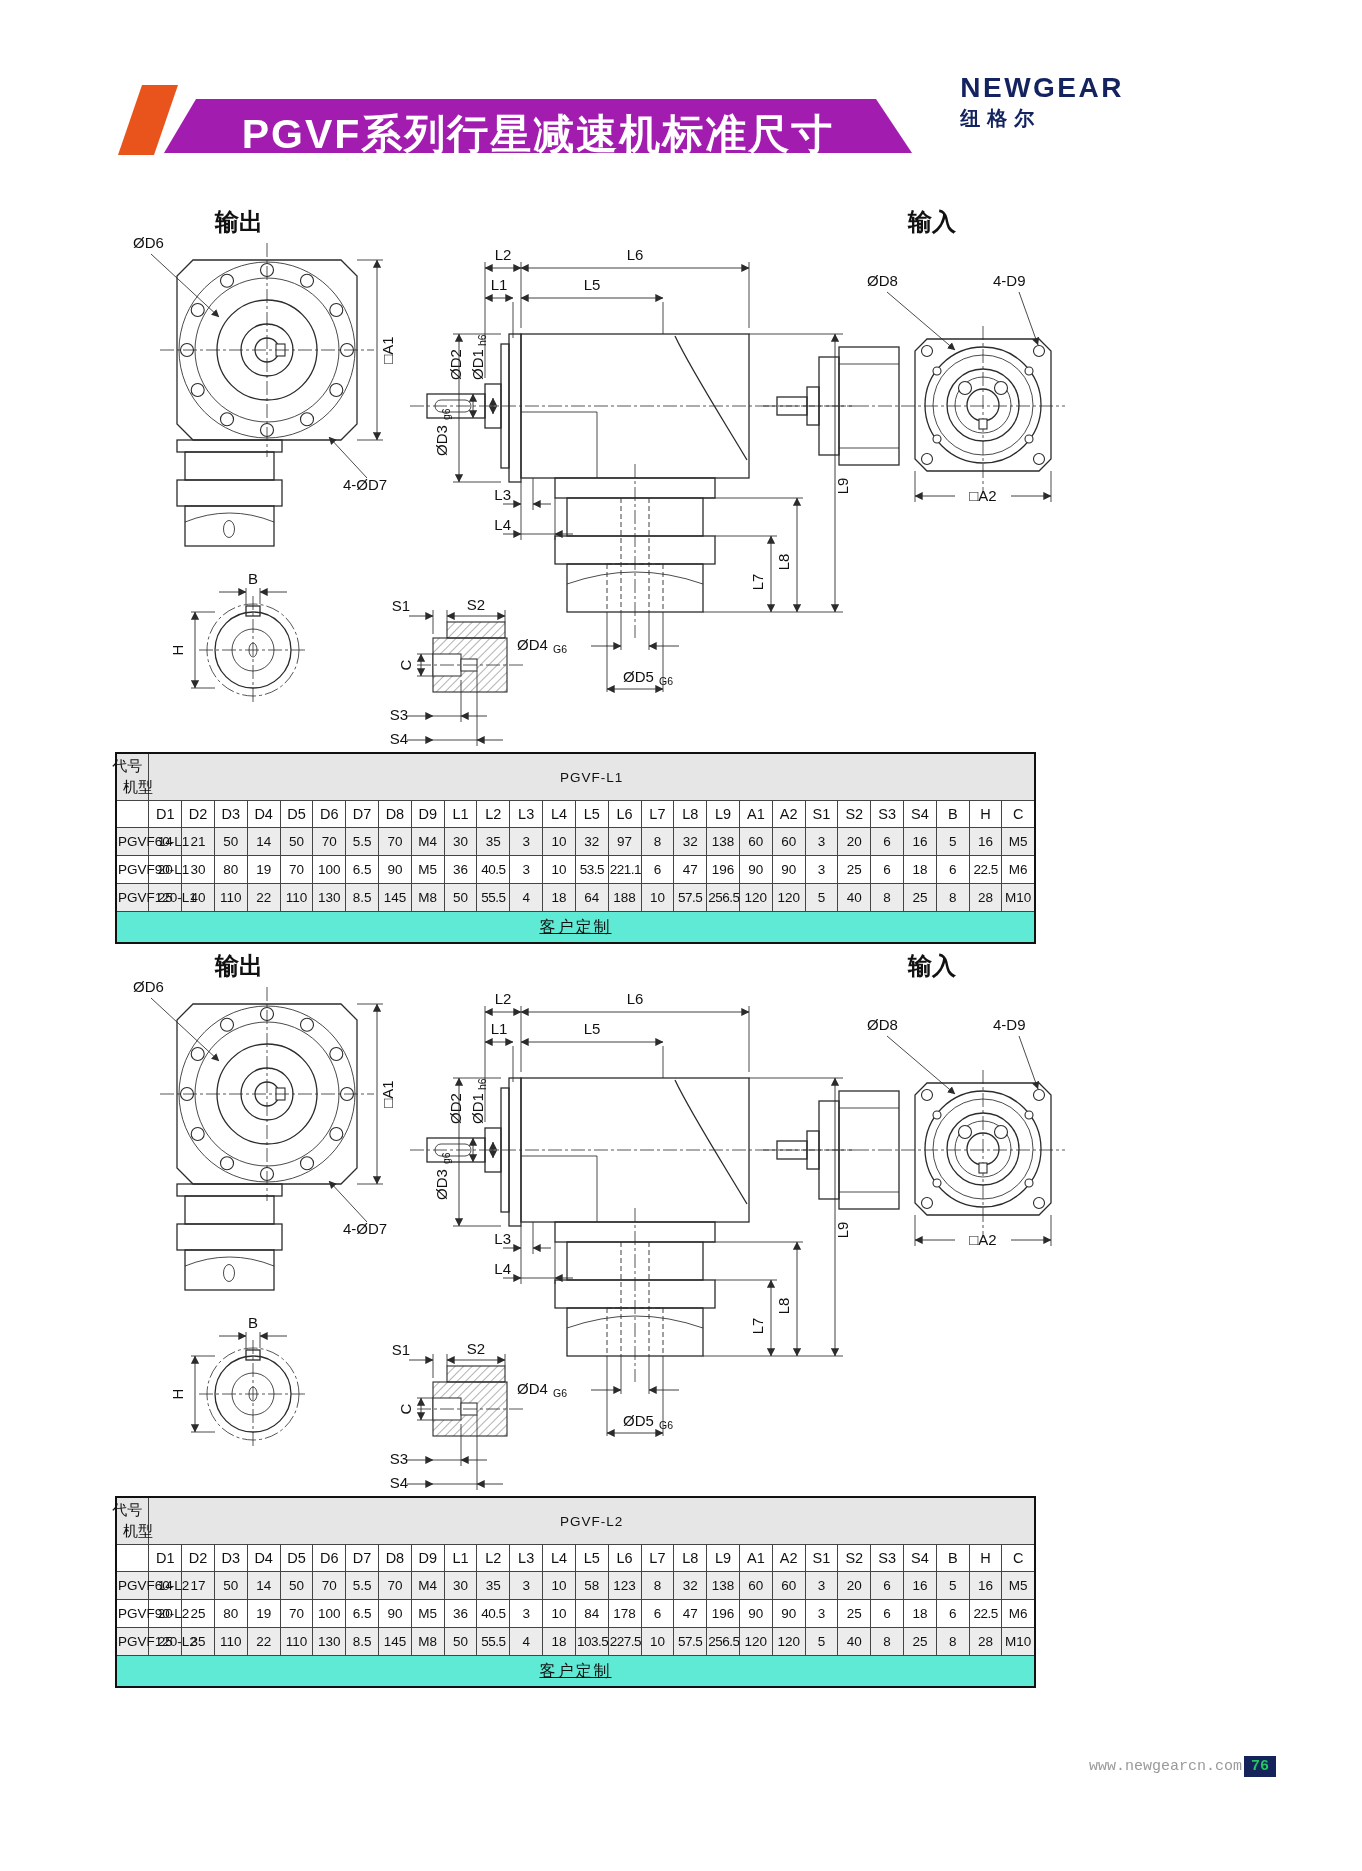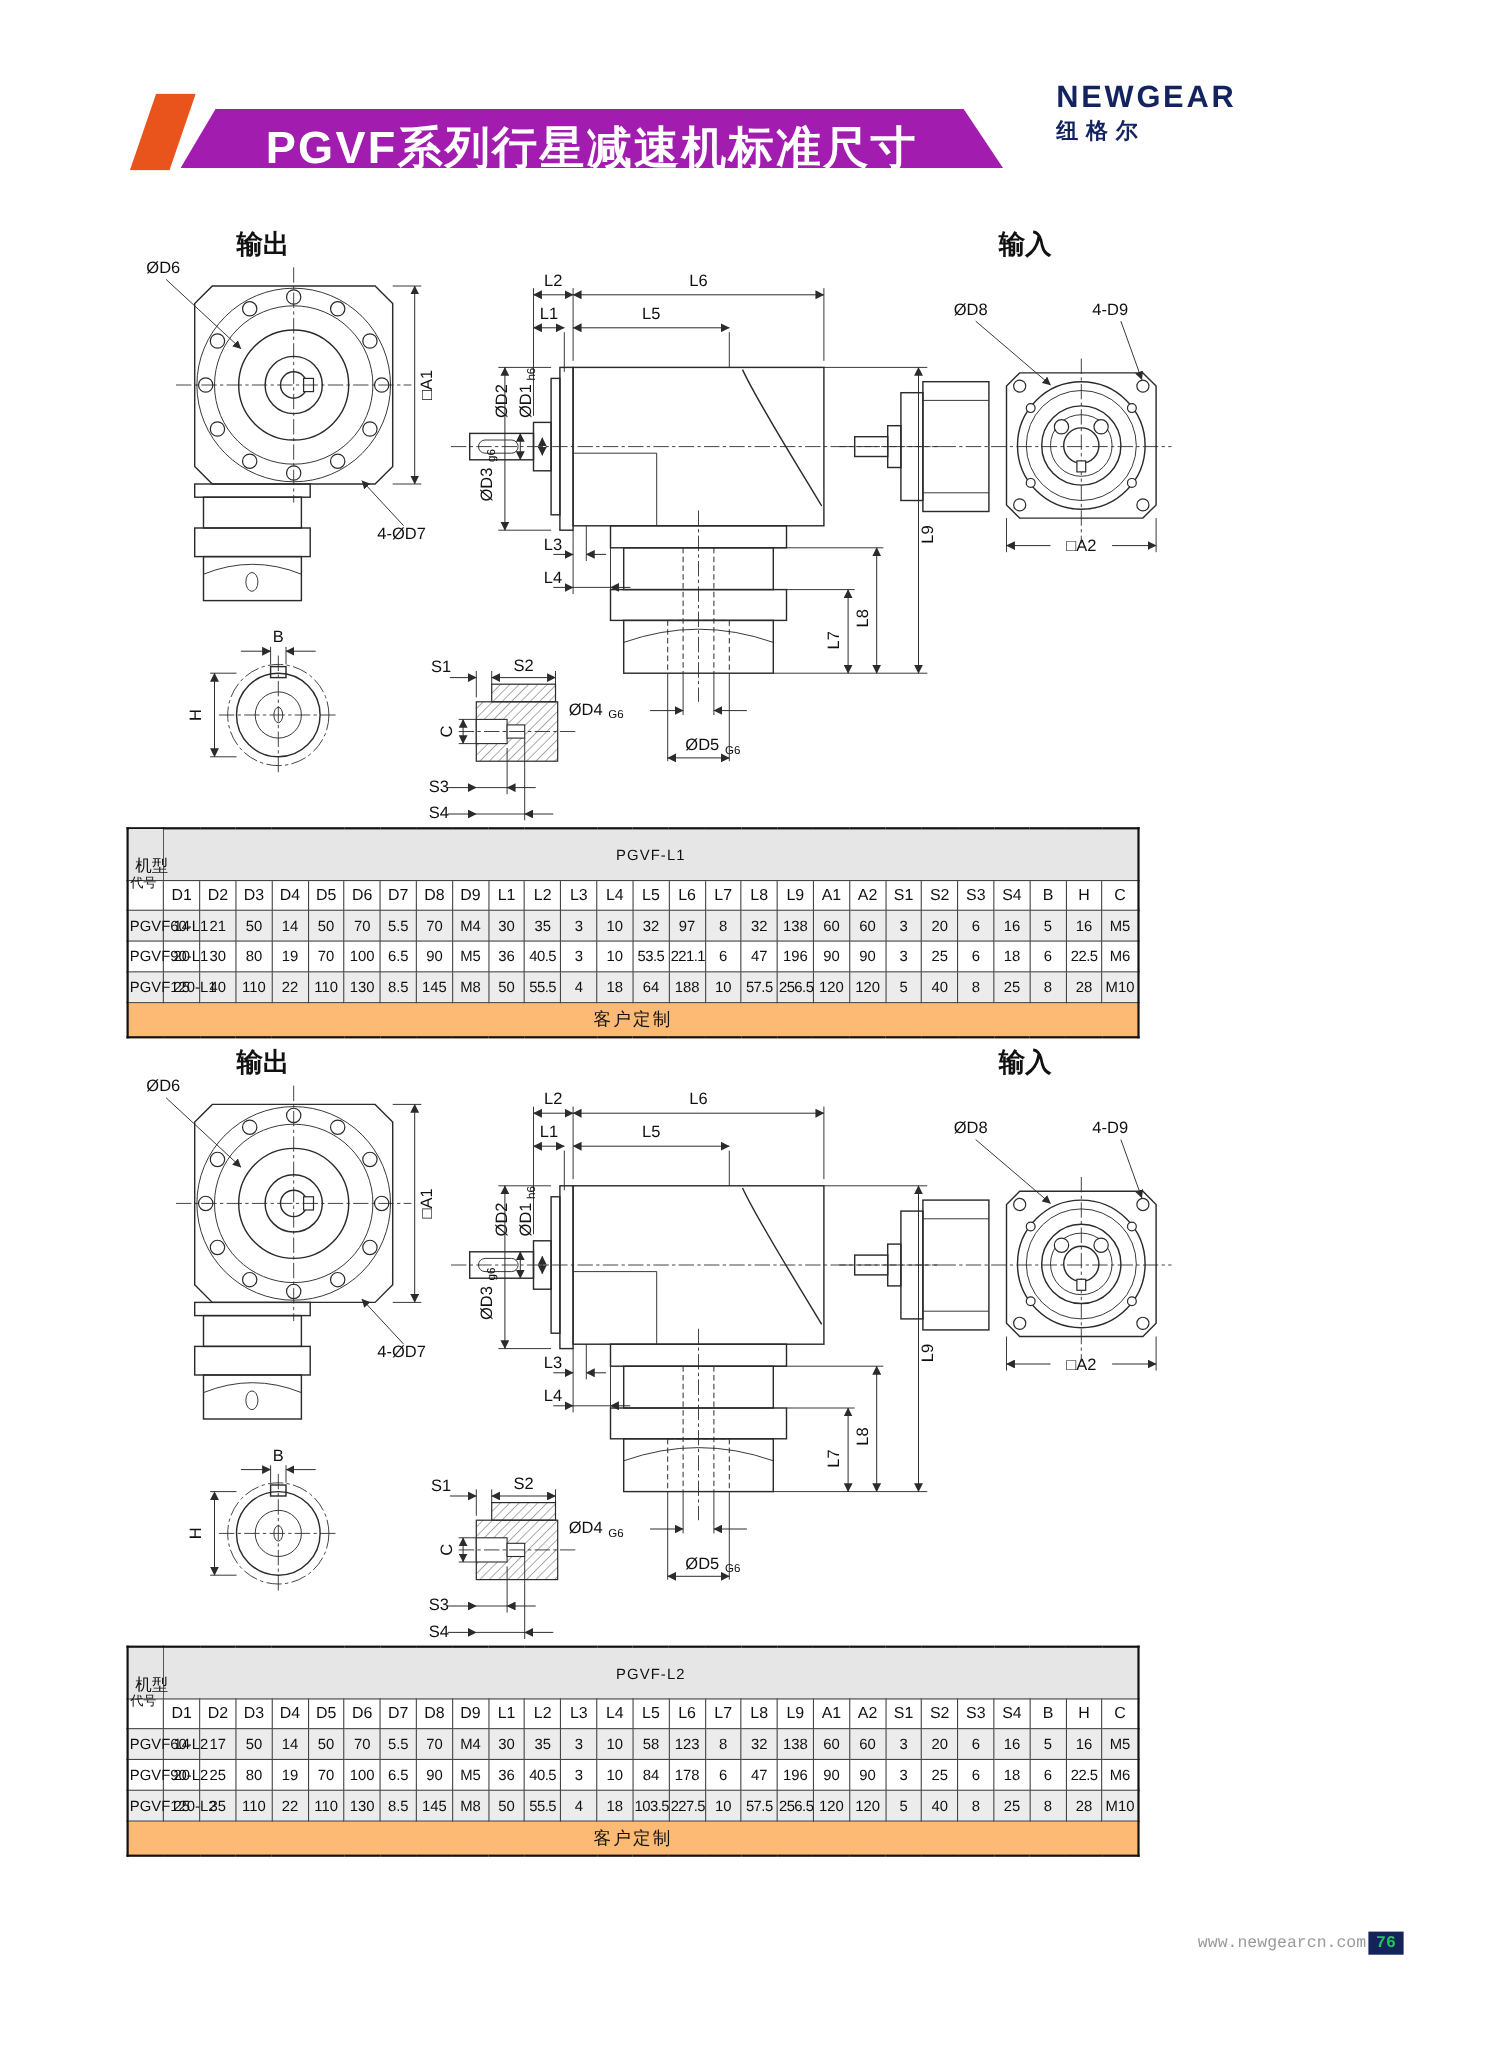--- a/index.html
+++ b/index.html
@@ -37,28 +37,28 @@
   table.dims { border-collapse:collapse; table-layout:fixed; width:921px; margin-top:6px;
                border:2px solid #111; font-family:"Liberation Sans", sans-serif; }
   table.dims td { border:1px solid #444; text-align:center; vertical-align:middle;
                   padding:0 1px; white-space:nowrap; font-size:13.5px; height:27px; }
   tr.title-row td { background:#e6e6e6; height:46px; }
   td.tbl-title { font-size:21px; letter-spacing:1px; }
   td.corner { position:relative; padding:0;
       background-image:linear-gradient(to bottom right,
         transparent calc(50% - 0.8px), #555 calc(50% - 0.8px),
         #555 calc(50% + 0.8px), transparent calc(50% + 0.8px)); }
-  .corner-top    { position:absolute; top:3px;  right:6px; font-size:12px;margin-top:37px; }
+  .corner-top    { position:absolute; top:3px;  right:6px; font-size:15px; }
   .corner-bottom { position:absolute; bottom:3px; left:6px; font-size:15px; }
   tr.colhead-row td { background:#fff; height:26px; font-size:14.5px; }
   tr.data-row td { background:#fff; }
   tr.data-row.shade td { background:#ececec; }
   td.model-cell { font-size:13px; }
   td.tight { font-size:11.5px; letter-spacing:-0.5px; }
-  tr.custom-row td { background:#fdba74; height:30px; font-size:16px; letter-spacing:2px; }
+  tr.custom-row td { background:#5eead4; height:30px; font-size:16px; letter-spacing:2px;text-decoration:underline; }
 
   
   .page-footer { position:absolute; top:1756px; right:86px; display:flex; align-items:center;font-family:Liberation Mono, monospace; }
   .site-url { color:#9a9a9a; font-size:15px; }
   .page-badge { background:#14235a; color:#22c55e; font-size:15px; font-weight:bold;
                 padding:2px 7px; margin-left:2px; }
 </style>
 </head>
 <body>
 

